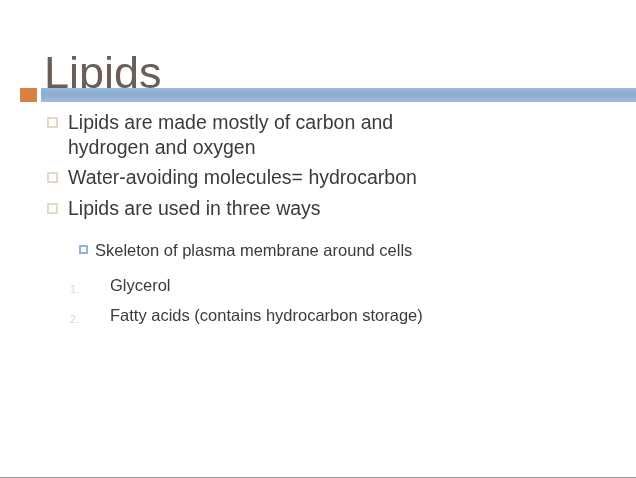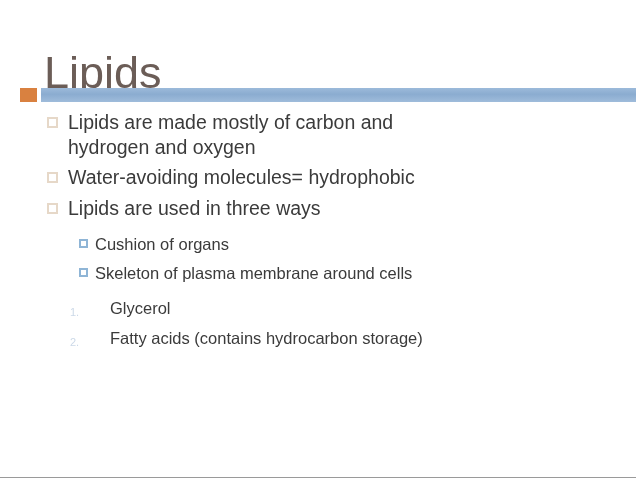--- a/index.html
+++ b/index.html
@@ -141,39 +141,35 @@
 
     <div class="li lvl1">
       <span class="mark"></span>
       <span class="txt">Lipids are made mostly of carbon and hydrogen and oxygen</span>
     </div>
 
     <div class="spacer-1"></div>
 
     <div class="li lvl1">
       <span class="mark"></span>
-      <span class="txt">Water-avoiding molecules= hydrophobic</span>
+      <span class="txt">Water-avoiding molecules= hydrocarbon</span>
     </div>
 
     <div class="spacer-1"></div>
 
     <div class="li lvl1">
       <span class="mark"></span>
       <span class="txt">Lipids are used in three ways</span>
     </div>
 
     <div class="spacer-2"></div>
 
 
     <div class="spacer-2"></div>
 
-    <div class="li lvl2">
-      <span class="mark"></span>
-      <span class="txt">Cushion of organs</span>
-    </div>
 
     <div class="spacer-2"></div>
 
     <div class="li lvl2">
       <span class="mark"></span>
       <span class="txt">Skeleton of plasma membrane around cells</span>
     </div>
 
     <div class="spacer-2"></div>
 

